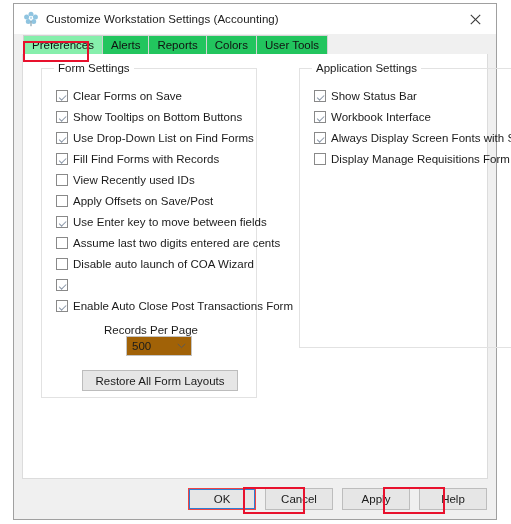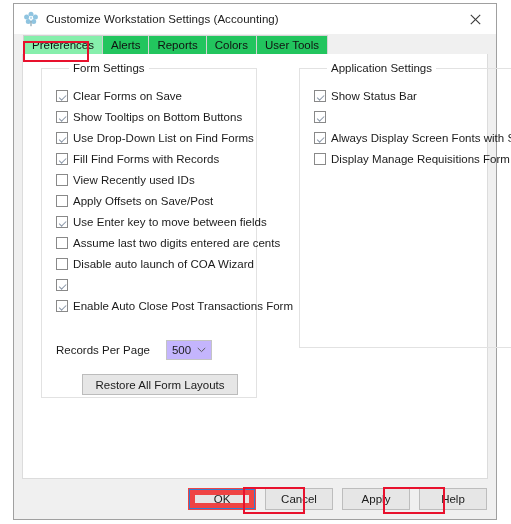--- a/index.html
+++ b/index.html
@@ -134,21 +134,21 @@
     border: 1px solid #e2e2e2;
     box-sizing: border-box;
     position: relative;
     padding: 16px 10px 12px 10px;
   }
   .group-left  { height: 330px; }
   .group-right { height: 280px; }
   .group-title {
     position: absolute;
     top: -7px;
-    left: 27px;
+    left: 12px;
     background: #ffffff;
     padding: 0 4px;
     font-size: 11.5px;
     color: #1b1b1b;
     white-space: nowrap;
   }
 
   
   .cb-row {
     display: flex;
@@ -181,33 +181,34 @@
     font-size: 11.5px;
     color: #1b1b1b;
     white-space: nowrap;
     letter-spacing: 0.02px;
   }
 
   
   .rpp-row {
     display: flex;
     align-items: center;
-    margin-top: 24px;
+    margin-top: 8px;
     margin-left: 4px;
+    flex-direction: column;
   }
   .rpp-label {
     font-size: 11.5px;
     color: #1b1b1b;
     white-space: nowrap;
   }
   .combo {
     margin-left: 16px;
-    width: 46px;
+    width: 66px;
     height: 20px;
-    background: #c4b5fd;
+    background: #a16207;
     border: 1px solid #c4c4c4;
     box-sizing: border-box;
     display: flex;
     align-items: center;
     position: relative;
     padding-left: 5px;
   }
   .combo-value {
     font-size: 11.5px;
     color: #1b1b1b;
@@ -262,21 +263,21 @@
     box-sizing: border-box;
     font-size: 11.5px;
     color: #1b1b1b;
     font-family: "Liberation Sans", sans-serif;
     display: flex;
     align-items: center;
     justify-content: center;
     position: relative;
   }
   .dlg-btn.default {
-    border: 7px solid #ef4444;
+    border: 2px solid #ef4444;
     outline: 1px solid #2f7fd4;
     outline-offset: -2px;
   }
 
   
   .anno {
     position: absolute;
     border: 2px solid #e8112d;
     box-sizing: border-box;
     pointer-events: none;
@@ -407,20 +408,21 @@
         <div class="col col-right">
           <div class="group group-right">
             <div class="group-title">Application Settings</div>
 
             <div class="cb-row">
               <span class="cb checked"></span>
               <span class="cb-label">Show Status Bar</span>
             </div>
             <div class="cb-row">
               <span class="cb checked"></span>
+              <span class="cb-label">Workbook Interface</span>
             </div>
             <div class="cb-row">
               <span class="cb checked"></span>
               <span class="cb-label">Always Display Screen Fonts with Smooth Edges</span>
             </div>
             <div class="cb-row">
               <span class="cb"></span>
               <span class="cb-label">Display Manage Requisitions Form at Log On</span>
             </div>
           </div>

